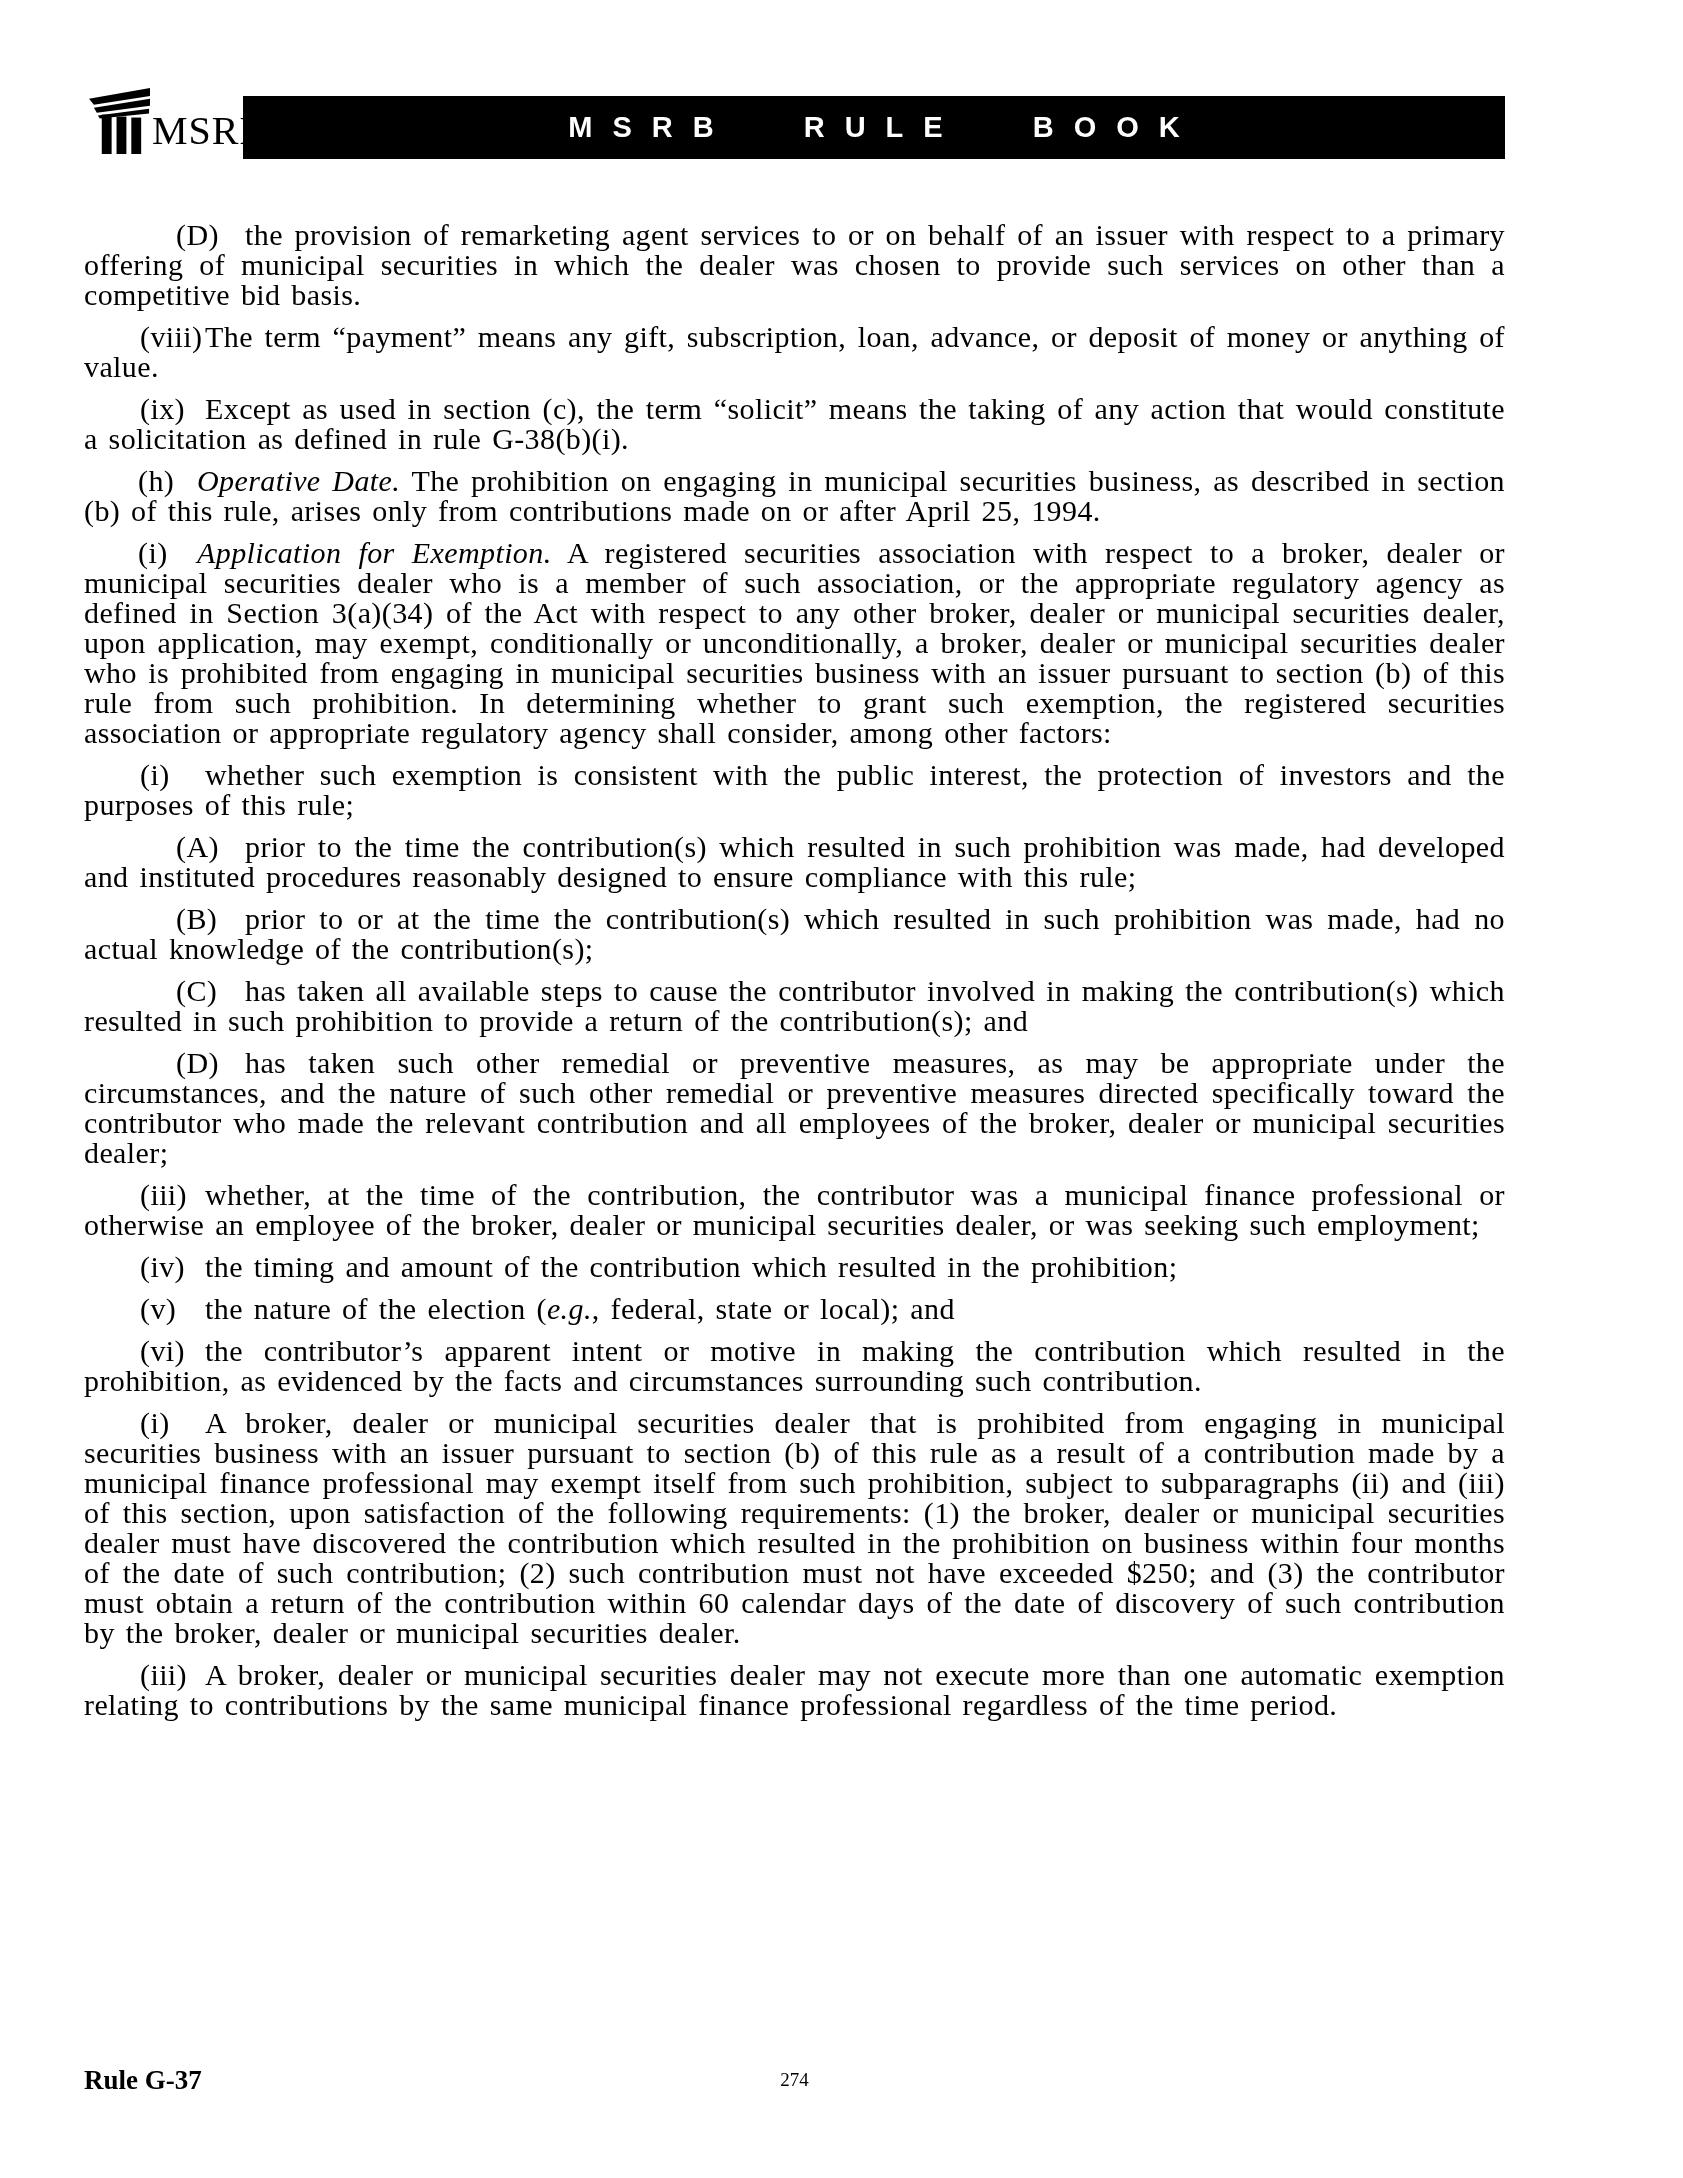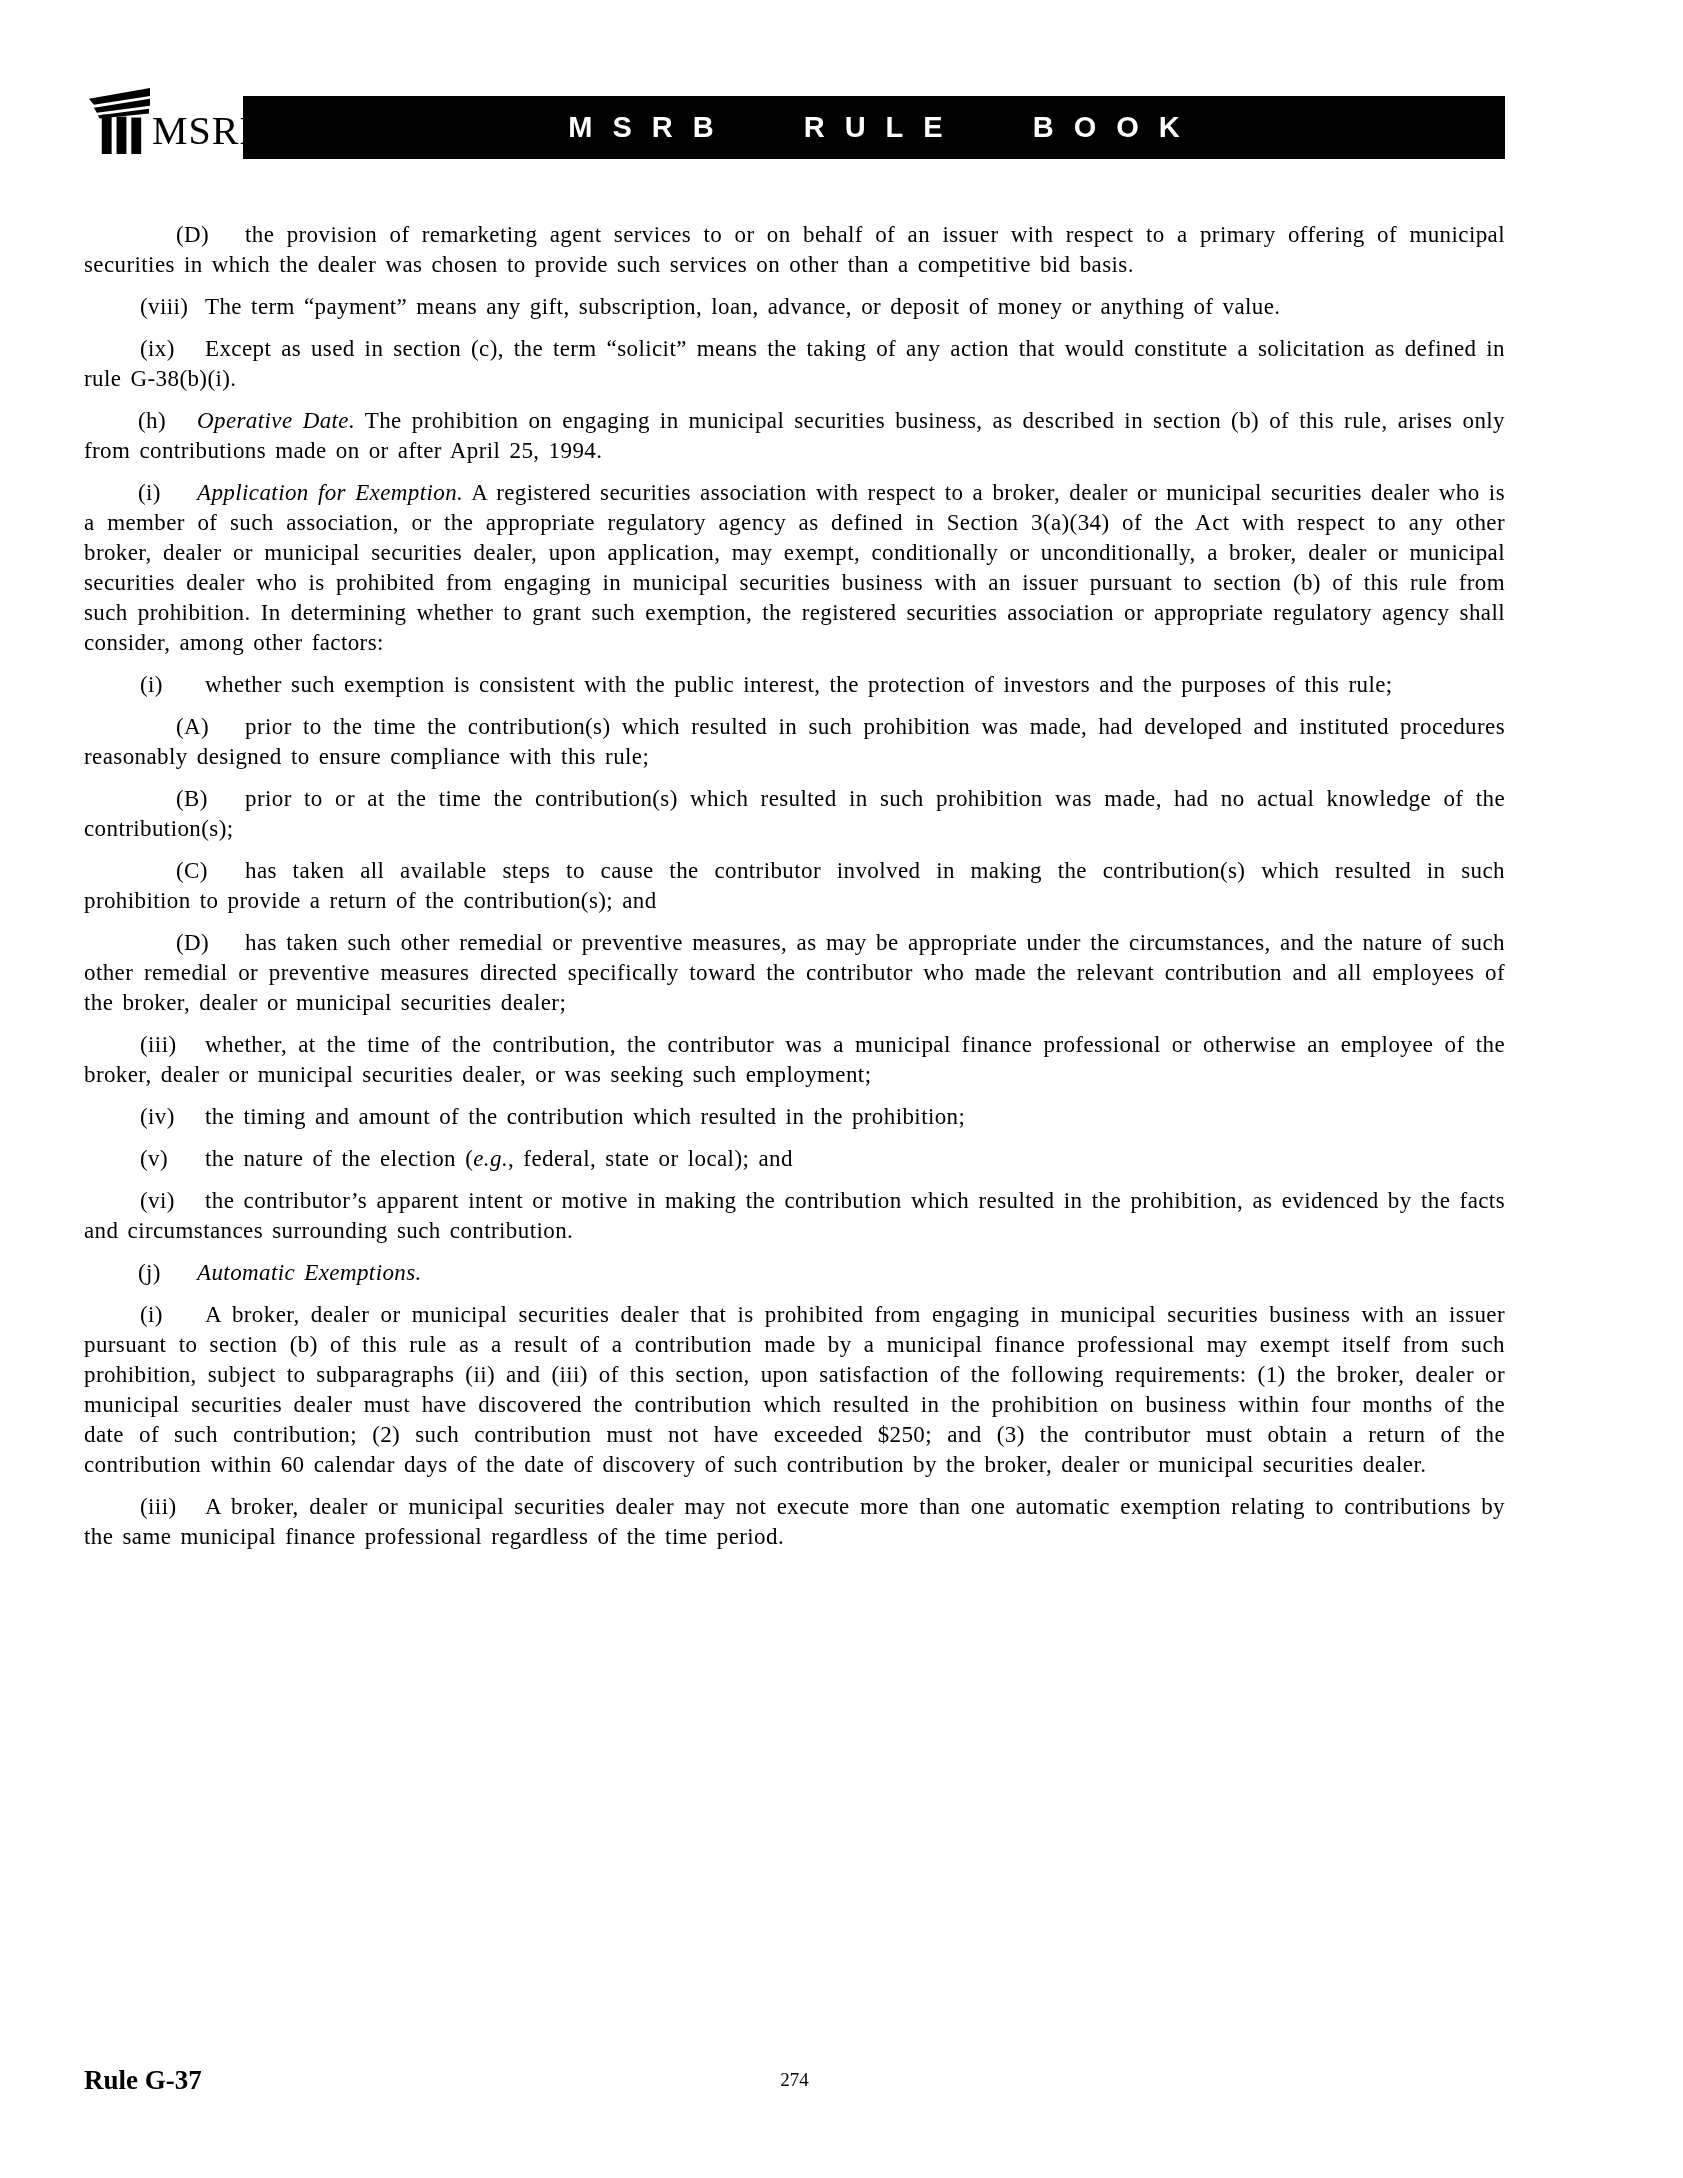--- a/index.html
+++ b/index.html
@@ -37,21 +37,21 @@
     font-size: 29px;
     letter-spacing: 20px;
     word-spacing: 42px;
     white-space: nowrap;
     padding-left: 20px; 
   }
 
   
   .doc {
     position: absolute; left: 84px; top: 220px; width: 1421px;
-    font-size: 23px;
+    font-size: 30px;
     line-height: 30px;
     letter-spacing: 0.4px;
     word-spacing: 3px;
     text-align: justify;
   }
   .doc p { margin: 0 0 12px 0; }
   .level-0 { margin-left: 0;    text-indent: 54px; }
   .level-1 { margin-left: 54px; text-indent: 56px; }
   .level-2 { margin-left: 81px; text-indent: 92px; }
   .plabel  { display: inline-block; text-indent: 0; }
@@ -100,20 +100,19 @@
     <p class="para level-0"><span class="plabel">(i)</span><span class="it">Application for Exemption.</span><span> A registered securities association with respect to a broker, dealer or municipal securities dealer who is a member of such association, or the appropriate regulatory agency as defined in Section 3(a)(34) of the Act with respect to any other broker, dealer or municipal securities dealer, upon application, may exempt, conditionally or unconditionally, a broker, dealer or municipal securities dealer who is prohibited from engaging in municipal securities business with an issuer pursuant to section (b) of this rule from such prohibition. In determining whether to grant such exemption, the registered securities association or appropriate regulatory agency shall consider, among other factors:</span></p>
     <p class="para level-1"><span class="plabel">(i)</span><span>whether such exemption is consistent with the public interest, the protection of investors and the purposes of this rule;</span></p>
     <p class="para level-2"><span class="plabel">(A)</span><span>prior to the time the contribution(s) which resulted in such prohibition was made, had developed and instituted procedures reasonably designed to ensure compliance with this rule;</span></p>
     <p class="para level-2"><span class="plabel">(B)</span><span>prior to or at the time the contribution(s) which resulted in such prohibition was made, had no actual knowledge of the contribution(s);</span></p>
     <p class="para level-2"><span class="plabel">(C)</span><span>has taken all available steps to cause the contributor involved in making the contribution(s) which resulted in such prohibition to provide a return of the contribution(s); and</span></p>
     <p class="para level-2"><span class="plabel">(D)</span><span>has taken such other remedial or preventive measures, as may be appropriate under the circumstances, and the nature of such other remedial or preventive measures directed specifically toward the contributor who made the relevant contribution and all employees of the broker, dealer or municipal securities dealer;</span></p>
     <p class="para level-1"><span class="plabel">(iii)</span><span>whether, at the time of the contribution, the contributor was a municipal finance professional or otherwise an employee of the broker, dealer or municipal securities dealer, or was seeking such employment;</span></p>
     <p class="para level-1"><span class="plabel">(iv)</span><span>the timing and amount of the contribution which resulted in the prohibition;</span></p>
     <p class="para level-1"><span class="plabel">(v)</span><span>the nature of the election (</span><span class="it">e.g.</span><span>, federal, state or local); and</span></p>
     <p class="para level-1"><span class="plabel">(vi)</span><span>the contributor’s apparent intent or motive in making the contribution which resulted in the prohibition, as evidenced by the facts and circumstances surrounding such contribution.</span></p>
-    <p class="para level-0"><span class="plabel">(j)</span><span class="it">Automatic Exemptions.</span></p>
     <p class="para level-1"><span class="plabel">(i)</span><span>A broker, dealer or municipal securities dealer that is prohibited from engaging in municipal securities business with an issuer pursuant to section (b) of this rule as a result of a contribution made by a municipal finance professional may exempt itself from such prohibition, subject to subparagraphs (ii) and (iii) of this section, upon satisfaction of the following requirements: (1) the broker, dealer or municipal securities dealer must have discovered the contribution which resulted in the prohibition on business within four months of the date of such contribution; (2) such contribution must not have exceeded $250; and (3) the contributor must obtain a return of the contribution within 60 calendar days of the date of discovery of such contribution by the broker, dealer or municipal securities dealer.</span></p>
     <p class="para level-1"><span class="plabel">(iii)</span><span>A broker, dealer or municipal securities dealer may not execute more than one automatic exemption relating to contributions by the same municipal finance professional regardless of the time period.</span></p>
   </div>
 
 <div class="footer-rule">Rule G-37</div>
 <div class="footer-page">274</div>
 
 
 </body></html>

